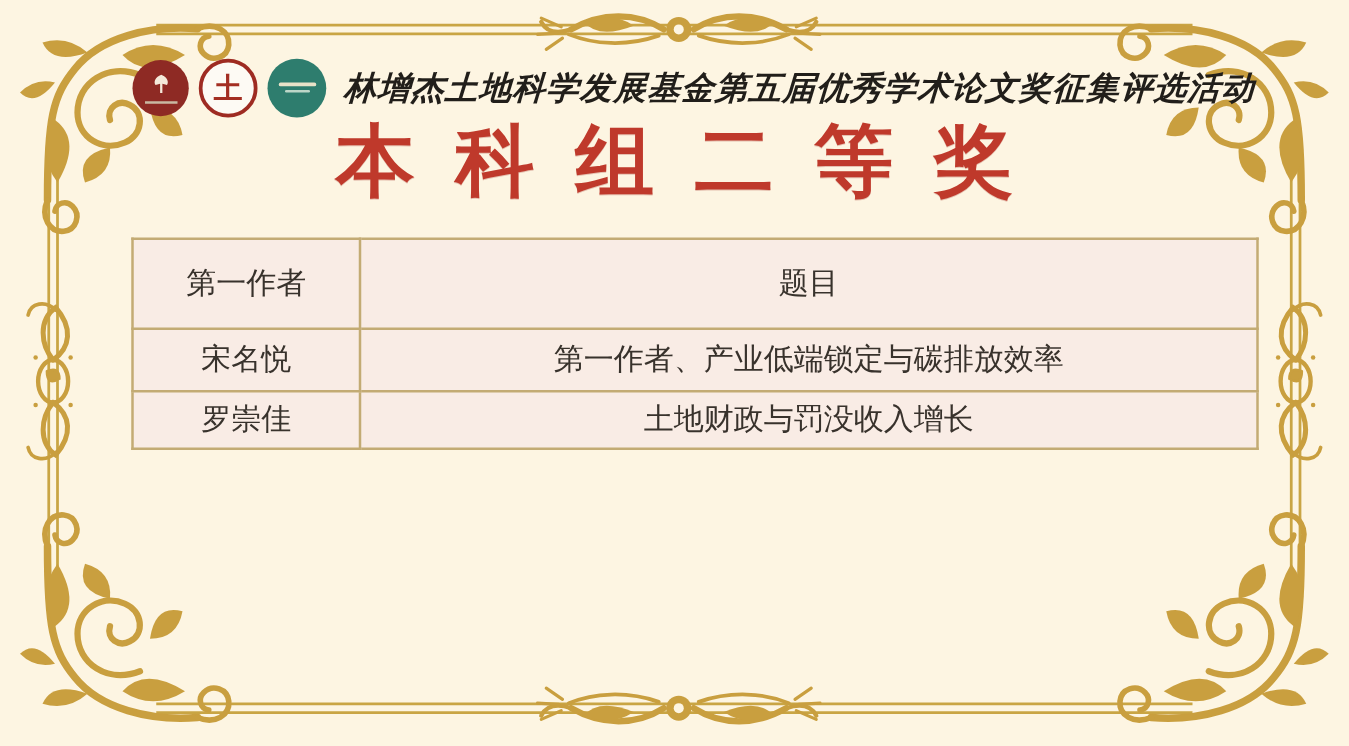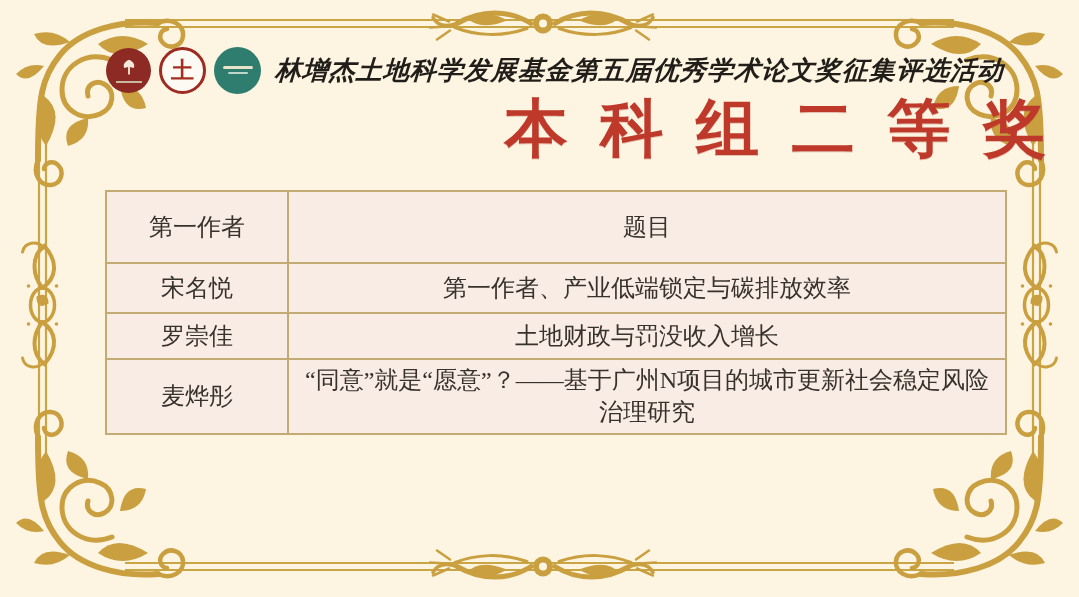--- a/index.html
+++ b/index.html
@@ -31,21 +31,21 @@
   .event-title{
     margin-left:6px;
     font-size:26px;font-weight:bold;font-style:italic;
     letter-spacing:1px;color:#211e1a;white-space:nowrap;
     transform:skewX(-3deg);
   }
 
   
   .award-title{
     position:absolute;top:86px;left:0;width:100%;
-    text-align:right;
+    text-align:center;
     font-size:63px;font-weight:bold;color:#bf392b;
     letter-spacing:0.52em;text-indent:0.52em;
     text-shadow:0 1px 0 rgba(160,40,30,.25);
   }
 
   
   table.award-table{
     position:absolute;left:105px;top:190px;width:902px;
     border-collapse:collapse;table-layout:fixed;
   }
@@ -156,21 +156,17 @@
         <th>题目</th>
       </tr>
       <tr class="r1">
         <td>宋名悦</td>
         <td>第一作者、产业低端锁定与碳排放效率</td>
       </tr>
       <tr class="r2">
         <td>罗崇佳</td>
         <td>土地财政与罚没收入增长</td>
       </tr>
-      <tr class="r3">
-        <td>麦烨彤</td>
-        <td>“同意”就是“愿意”？——基于广州N项目的城市更新社会稳定风险治理研究</td>
-      </tr>
     </tbody>
       </table>
 
   </div>
 </div>
 
 </body></html>

